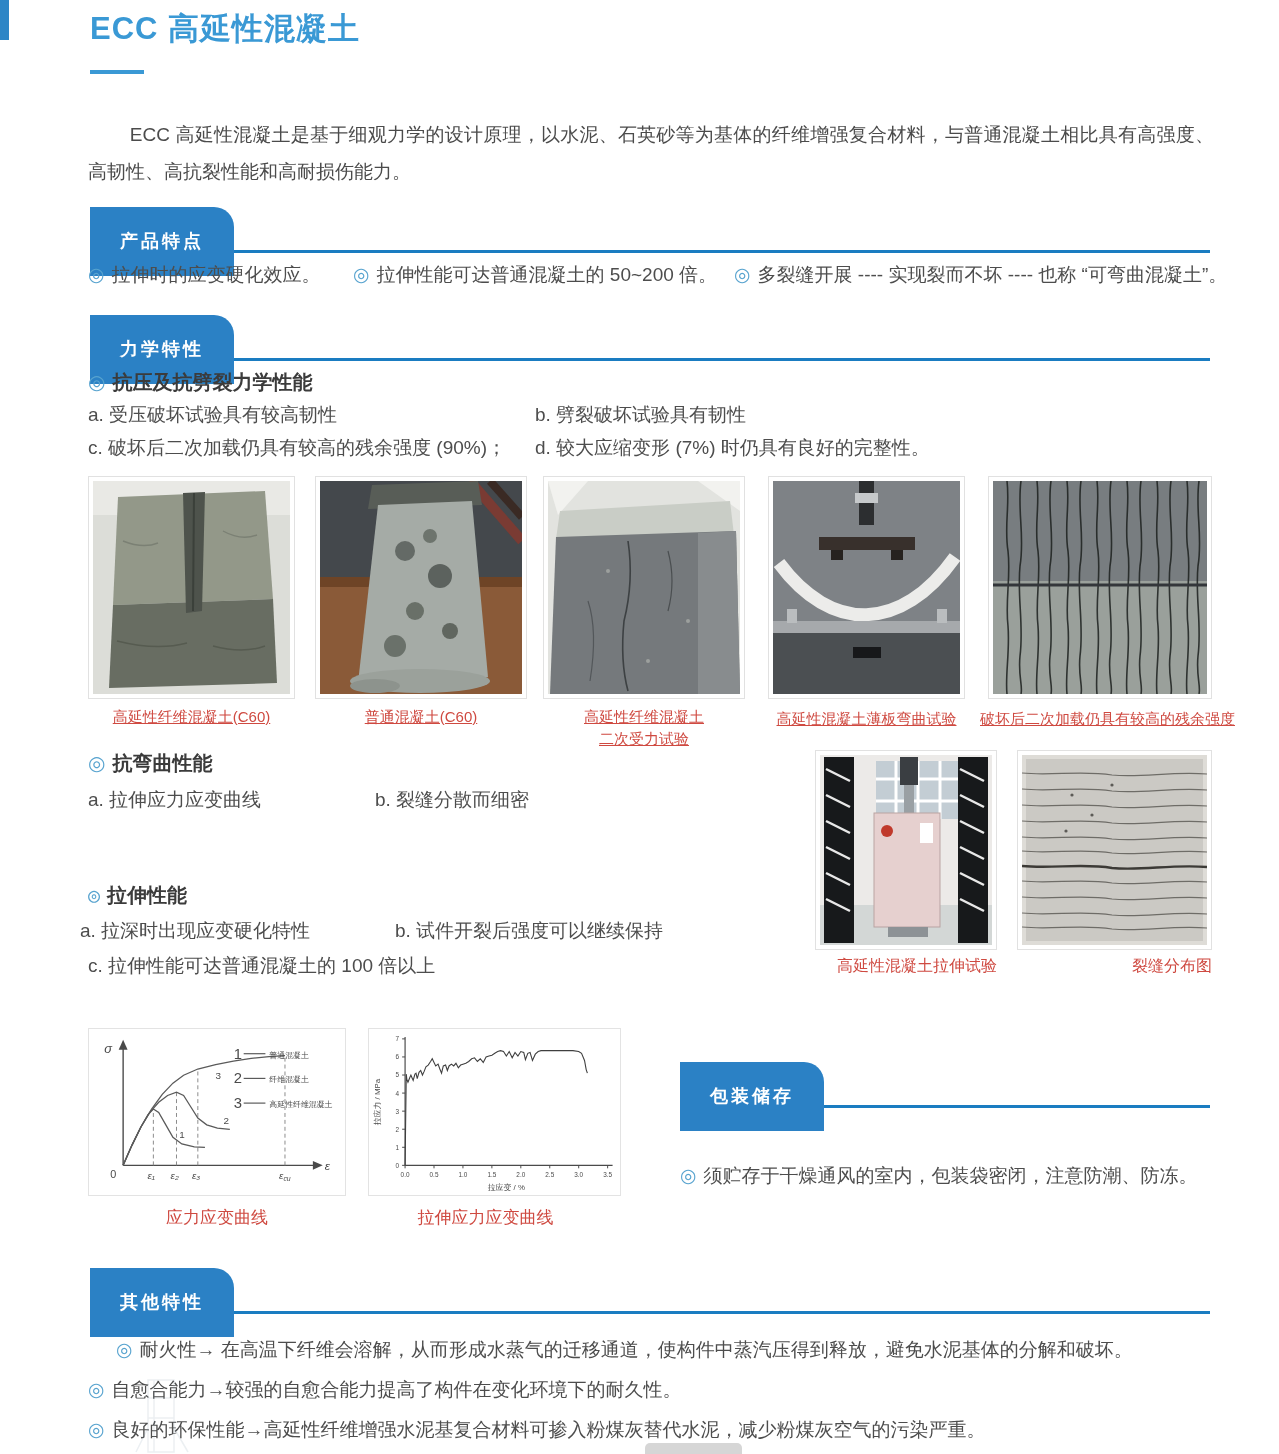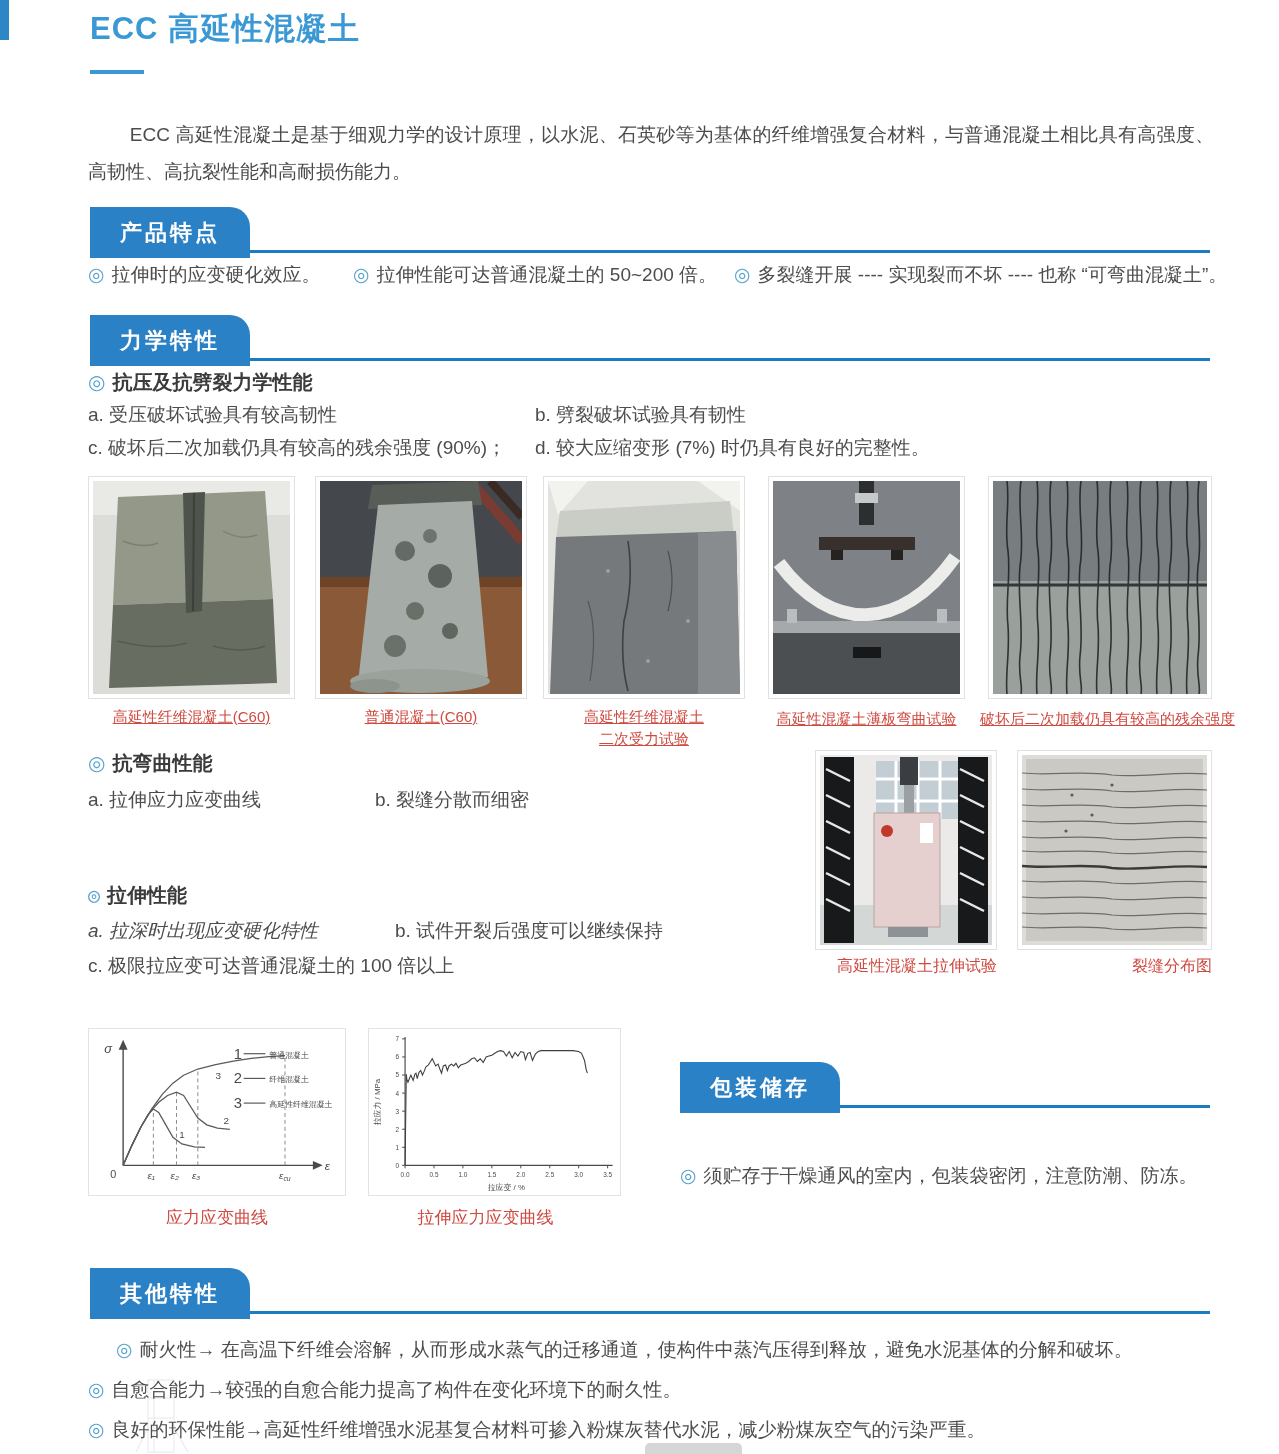--- a/index.html
+++ b/index.html
@@ -5,21 +5,21 @@
   html,body{margin:0;padding:0;}
   body{width:1279px;height:1454px;background:#ffffff;overflow:hidden;
        font-family:"Liberation Sans","DejaVu Sans",sans-serif;}
   .page{position:relative;width:1279px;height:1454px;background:#fff;overflow:hidden;}
   .corner-mark{position:absolute;left:0;top:0;width:9px;height:40px;background:#2e86c6;}
   .page-title{position:absolute;left:90px;top:8px;font-size:31px;font-weight:bold;color:#3a99d5;letter-spacing:1px;white-space:nowrap;}
   .title-underline{position:absolute;left:90px;top:70px;width:54px;height:4px;background:#3a99d5;}
   .intro{position:absolute;left:88px;top:116px;width:1126px;font-size:19px;line-height:37px;color:#4b4b4b;text-indent:2.2em;text-align:justify;}
   .section-bar{position:absolute;height:43px;border-bottom:3px solid #1a7cc1;}
   .section-badge{display:inline-block;height:43px;line-height:43px;background:#2b81c5;color:#ffffff;
-                 font-size:22px;font-weight:bold;padding:4px 30px;border-top-right-radius:20px;letter-spacing:3px;}
+                 font-size:18px;font-weight:bold;padding:13px 30px;border-top-right-radius:20px;letter-spacing:3px;}
   .bullet{position:absolute;font-size:19px;color:#4d4d4d;white-space:nowrap;}
   .bullet .bt{color:#57a3cf;margin-right:7px;font-size:19px;}
   .subhead{position:absolute;font-size:20px;font-weight:bold;color:#3b3b3b;white-space:nowrap;}
   .subhead .bt{color:#57a3cf;margin-right:7px;font-weight:normal;}
   .li{position:absolute;font-size:19px;color:#4d4d4d;white-space:nowrap;}
   .photo{position:absolute;background:#fff;border:1px solid #e1e1e1;padding:4px;box-sizing:border-box;}
   .photo svg{display:block;width:100%;height:100%;}
   .cap{position:absolute;color:#cf4a41;font-size:15px;line-height:22px;text-align:center;white-space:nowrap;text-decoration:underline;}
   .cap2line{white-space:normal;}
   .chartbox{position:absolute;background:#fff;border:1px solid #e3e3e3;box-sizing:border-box;}
@@ -238,23 +238,23 @@
       <circle cx="44" cy="76" r="1.6" fill="#5c5a56"></circle>
         <circle cx="90" cy="30" r="1.6" fill="#5c5a56"></circle>
     </svg>
   </div>
   <div class="fig-cap" style="left:815px;top:956px;width:182px;">高延性混凝土拉伸试验</div>
   <div class="fig-cap" style="left:1017px;top:956px;width:195px;">裂缝分布图</div>
 
   <div class="subhead" style="left:88px;top:882px;font-family:Liberation Mono, monospace;">
     <span class="bt">◎</span><span>拉伸性能</span>
   </div>
-  <div class="li" style="left:88px;top:918px;font-style:italic;">a. 拉深时出现应变硬化特性</div>
+  <div class="li" style="left:80px;top:918px;">a. 拉深时出现应变硬化特性</div>
   <div class="li" style="left:395px;top:918px;">b. 试件开裂后强度可以继续保持</div>
-  <div class="li" style="left:88px;top:953px;">c. 极限拉应变可达普通混凝土的 100 倍以上</div>
+  <div class="li" style="left:88px;top:953px;">c. 拉伸性能可达普通混凝土的 100 倍以上</div>
 
   <div class="chartbox" style="left:88px;top:1028px;width:258px;height:168px;">
     <svg viewBox="0 0 258 168">
         <line x1="34" y1="138" x2="228" y2="138" stroke="#4a4a4a" stroke-width="1.4"></line>
         <polygon points="236,138 226,133.5 226,142.5" fill="#4a4a4a"></polygon>
         <line x1="34" y1="138" x2="34" y2="20" stroke="#4a4a4a" stroke-width="1.4"></line>
         <polygon points="34,11 29.5,21 38.5,21" fill="#4a4a4a"></polygon>
         <line x1="64.6" y1="138" x2="64.6" y2="81" stroke="#8a8a8a" stroke-width="1" stroke-dasharray="4 3"></line>
         <text x="58.599999999999994" y="152" font-size="10" font-style="italic" fill="#4a4a4a">ε₁</text>
         <line x1="88" y1="138" x2="88" y2="63.89999999999999" stroke="#8a8a8a" stroke-width="1" stroke-dasharray="4 3"></line>

